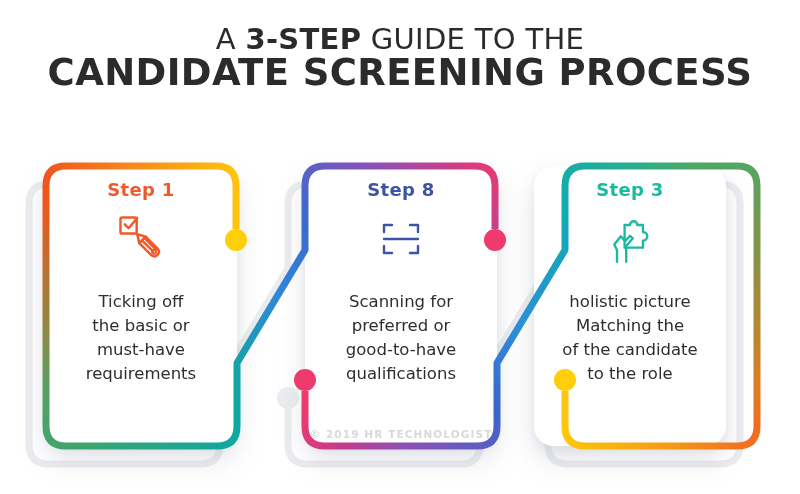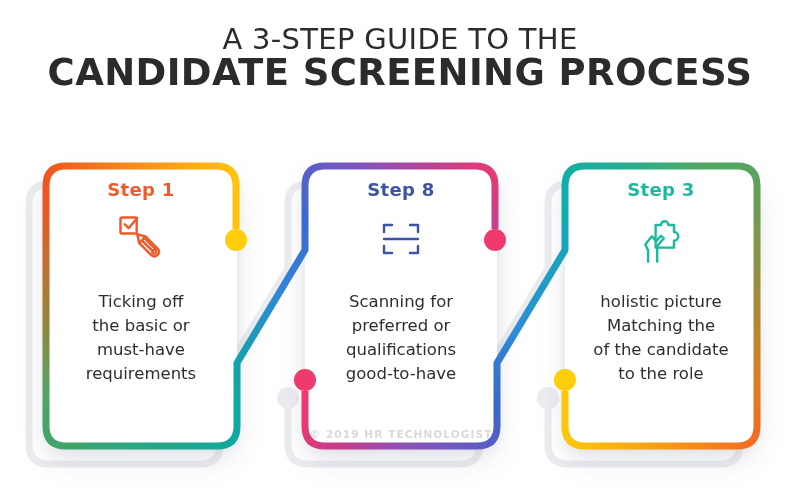--- a/index.html
+++ b/index.html
@@ -3,33 +3,33 @@
 <meta charset="utf-8">
 <style>
   html,body{margin:0;padding:0;background:#ffffff;}
   .stage{
     position:relative;width:800px;height:494px;background:#ffffff;overflow:hidden;
     font-family:"DejaVu Sans","Liberation Sans",sans-serif;
   }
   
   .title{position:absolute;top:22px;left:0;width:800px;text-align:center;color:#2b2b2b;}
   .title-line1{font-size:29px;font-weight:400;letter-spacing:.3px;line-height:34px;}
-  .title-line1 .hl{font-weight:400;text-align:right;}
+  .title-line1 .hl{font-weight:700;text-align:right;}
   .title-line2{font-size:37px;font-weight:700;letter-spacing:.4px;line-height:34px;}
   
   .layer{position:absolute;left:0;top:0;width:800px;height:494px;pointer-events:none;}
   #ghost-layer{z-index:0;}
   #ribbon-layer{z-index:3;}
   
   .card{
     position:absolute;top:166px;width:192px;height:280px;background:#ffffff;border-radius:20px;
     box-shadow:0 14px 26px rgba(164,170,186,.30), 0 4px 10px rgba(164,170,186,.18);
     z-index:1;display:flex;flex-direction:column;align-items:center;
   }
-  .card-1{left:45px;} .card-2{left:305px;} .card-3{left:565px;align-items:center;}
+  .card-1{left:45px;} .card-2{left:305px;} .card-3{left:534px;align-items:center;}
   .step-label{margin-top:13px;font-size:18px;font-weight:700;letter-spacing:.3px;}
   .accent-1{color:#EE5B2B;} .accent-2{color:#3D53A6;} .accent-3{color:#1BB99E;}
   .icon-box{height:66px;margin-top:6px;display:flex;align-items:center;justify-content:center;}
   .icon-box svg{display:block;}
   .desc{margin-top:18px;text-align:center;color:#2e2e2e;font-weight:400;font-size:16.5px;line-height:24px;}
   .desc div{white-space:nowrap;}
   
   .copyright{
     position:absolute;left:305px;top:428px;width:192px;z-index:2;text-align:center;
     font-size:10.5px;font-weight:700;letter-spacing:1.1px;color:#d9d9d9;
@@ -89,22 +89,22 @@
         <path d="M16 6 H8 V13"></path>
         <path d="M34 6 H42 V13"></path>
         <path d="M8 27 V34 H16"></path>
         <path d="M42 27 V34 H34"></path>
         <path d="M8 20 H42"></path>
       </svg>
     </div>
     <div class="desc">
       <div>Scanning for</div>
       <div>preferred or</div>
+      <div>good-to-have</div>
       <div>qualifications</div>
-      <div>good-to-have</div>
     </div>
   </div>
 
   <div class="card card-3">
     <div class="step-label accent-3">Step 3</div>
     <div class="icon-box accent-3">
       <svg width="54" height="54" viewBox="0 0 50 50" fill="none" stroke="currentColor" stroke-width="2.2" stroke-linecap="round" stroke-linejoin="round">
         <path d="M20 12 H25 A3.4 3.4 0 1 1 31.8 12 H37 V18.5 A4 4 0 1 1 37 26.5 V33 H20 Z"></path>
         <path d="M13 46 L13 35.5 L10.5 30 L16.5 22.5 L20.5 27 L25 22 L27.5 24.5 L21.5 31.5 L21.5 46"></path>
       </svg>

